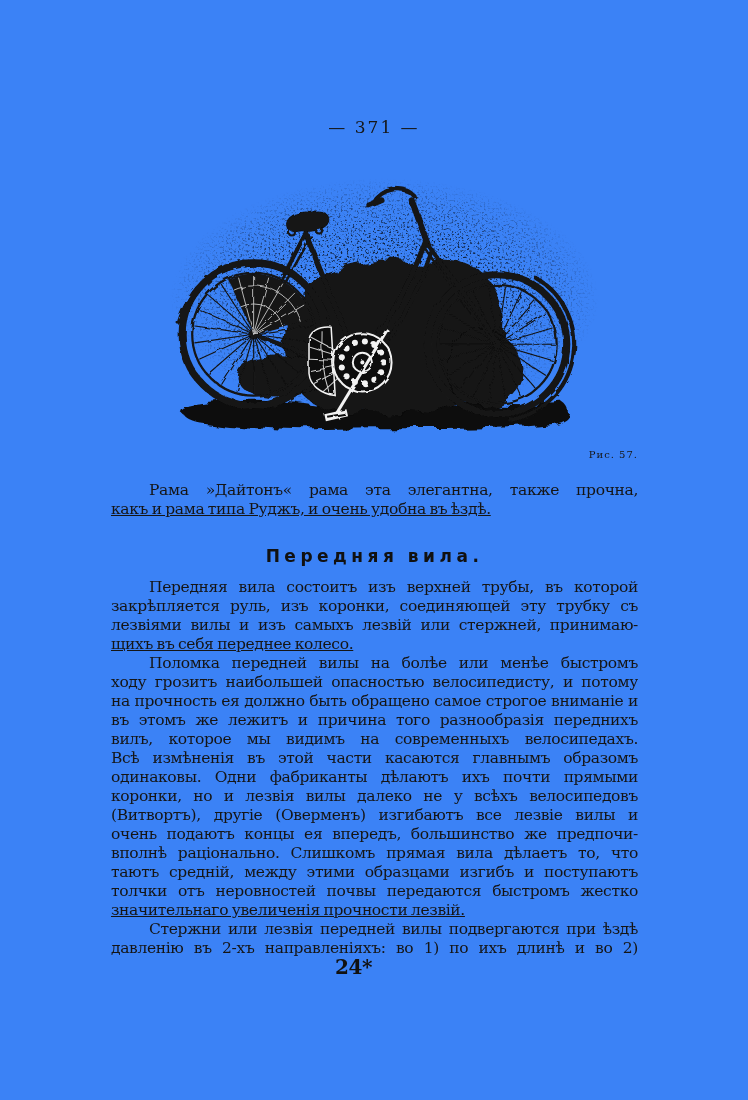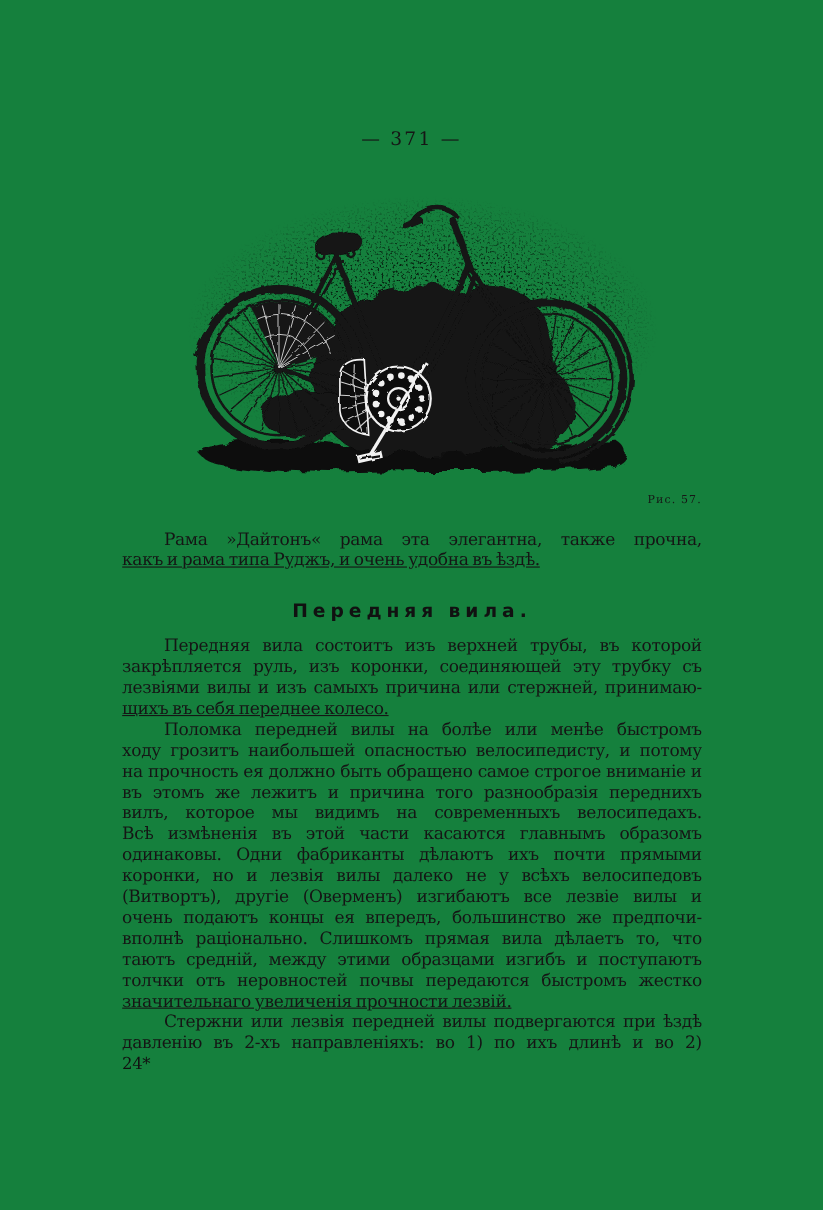--- a/index.html
+++ b/index.html
@@ -4,21 +4,21 @@
 <style>
   html,body{margin:0;padding:0;}
   body{
     width:748px;height:1100px;
     background:#ffffff;
     font-family:"DejaVu Serif", serif;
     color:#141414;
     position:relative;
     overflow:hidden;
   }
-  .page{position:absolute;inset:0;background:#15803d;}
+  .page{position:absolute;inset:0;background:#3b82f6;}
   .pagenum{
     position:absolute;top:117px;left:0;width:748px;
     text-align:center;font-size:17px;letter-spacing:2px;color:#161616;
   }
   .fig{position:absolute;left:158px;top:170px;width:448px;height:272px;}
   .fig svg{display:block;width:448px;height:272px;}
   .figcap{
     position:absolute;top:449px;left:0;width:638px;
     text-align:right;font-size:10px;letter-spacing:1px;color:#161616;
   }
@@ -33,22 +33,22 @@
   }
   .tline.lastline{text-align:left;text-align-last:left;text-decoration:underline;}
   .tline.indent{text-indent:38px;}
   .heading{
     text-align:center;
     font-family:"DejaVu Sans", sans-serif;
     font-weight:bold;font-size:17px;letter-spacing:4.5px;
     margin:28px 0 12px 0;height:19px;color:#111;
   }
   .sig{
-    text-align:left;padding-right:42px;height:19px;
-    font-weight:normal;font-size:15px;color:#111;
+    text-align:center;padding-right:42px;height:19px;
+    font-weight:bold;font-size:20px;color:#111;
   }
 </style>
 </head>
 <body>
 
 <div class="page">
 
   <div class="pagenum">— 371 —</div>
 
   <div class="fig">
@@ -232,21 +232,21 @@
 
   <div class="textblock">
     <div>
         <div class="tline indent">Рама »Дайтонъ« рама эта элегантна, также прочна,</div>
         <div class="tline lastline">какъ и рама типа Руджъ, и очень удобна въ ѣздѣ.</div>
       </div>
     <div class="heading">Передняя вила.</div>
     <div>
         <div class="tline indent">Передняя вила состоитъ изъ верхней трубы, въ которой</div>
         <div class="tline">закрѣпляется руль, изъ коронки, соединяющей эту трубку съ</div>
-        <div class="tline">лезвіями вилы и изъ самыхъ причина или стержней, принимаю-</div>
+        <div class="tline">лезвіями вилы и изъ самыхъ лезвій или стержней, принимаю-</div>
         <div class="tline lastline">щихъ въ себя переднее колесо.</div>
         <div class="tline indent">Поломка передней вилы на болѣе или менѣе быстромъ</div>
         <div class="tline">ходу грозитъ наибольшей опасностью велосипедисту, и потому</div>
         <div class="tline">на прочность ея должно быть обращено самое строгое вниманіе и</div>
         <div class="tline">въ этомъ же лежитъ и причина того разнообразія переднихъ</div>
         <div class="tline">вилъ, которое мы видимъ на современныхъ велосипедахъ.</div>
         <div class="tline">Всѣ измѣненія въ этой части касаются главнымъ образомъ</div>
         <div class="tline">одинаковы. Одни фабриканты дѣлаютъ ихъ почти прямыми</div>
         <div class="tline">коронки, но и лезвія вилы далеко не у всѣхъ велосипедовъ</div>
         <div class="tline">(Витвортъ), другіе (Оверменъ) изгибаютъ все лезвіе вилы и</div>

